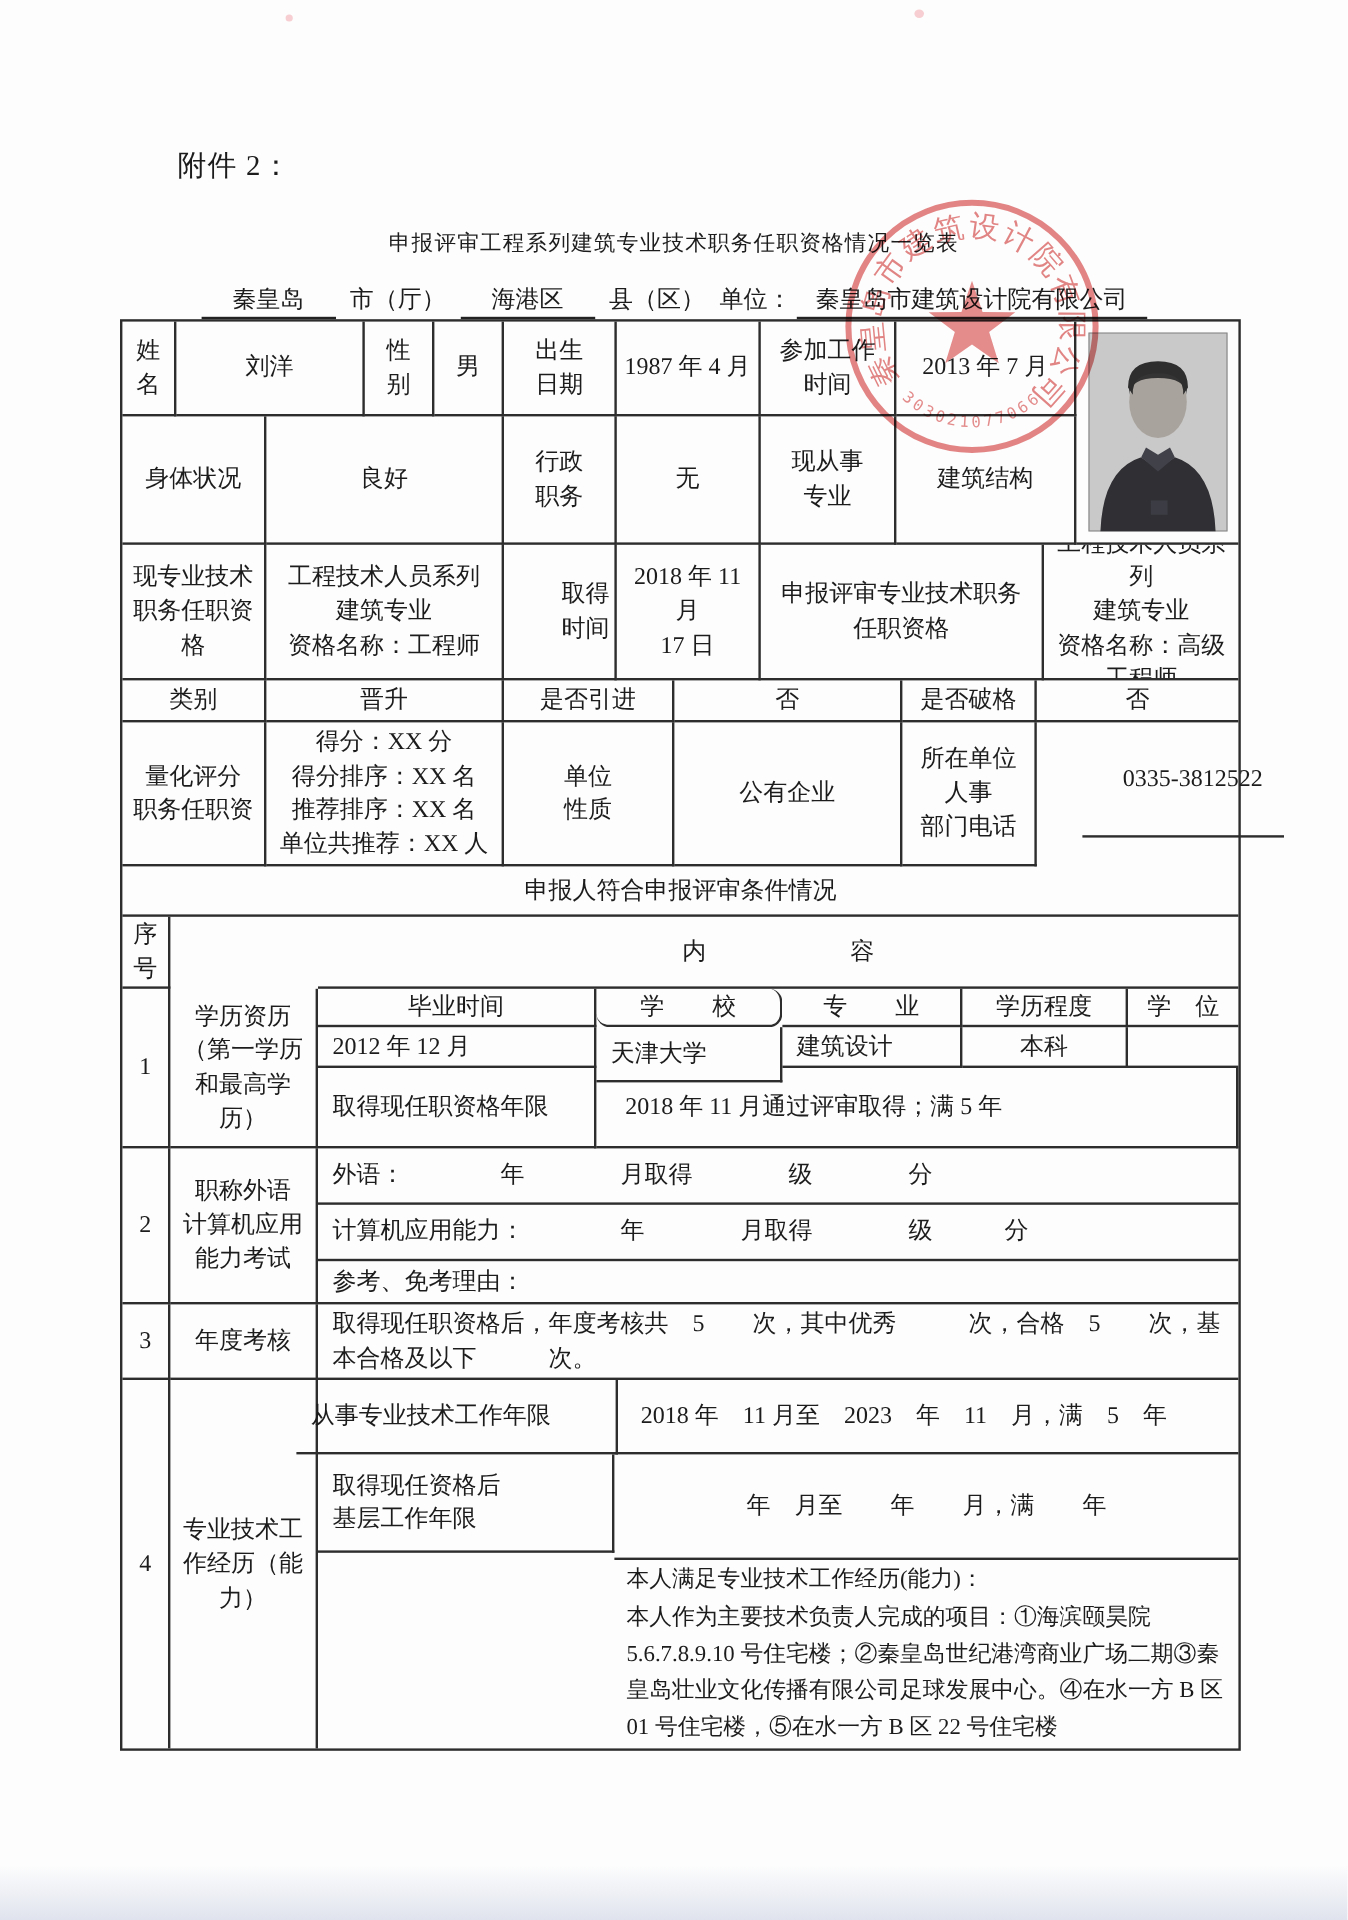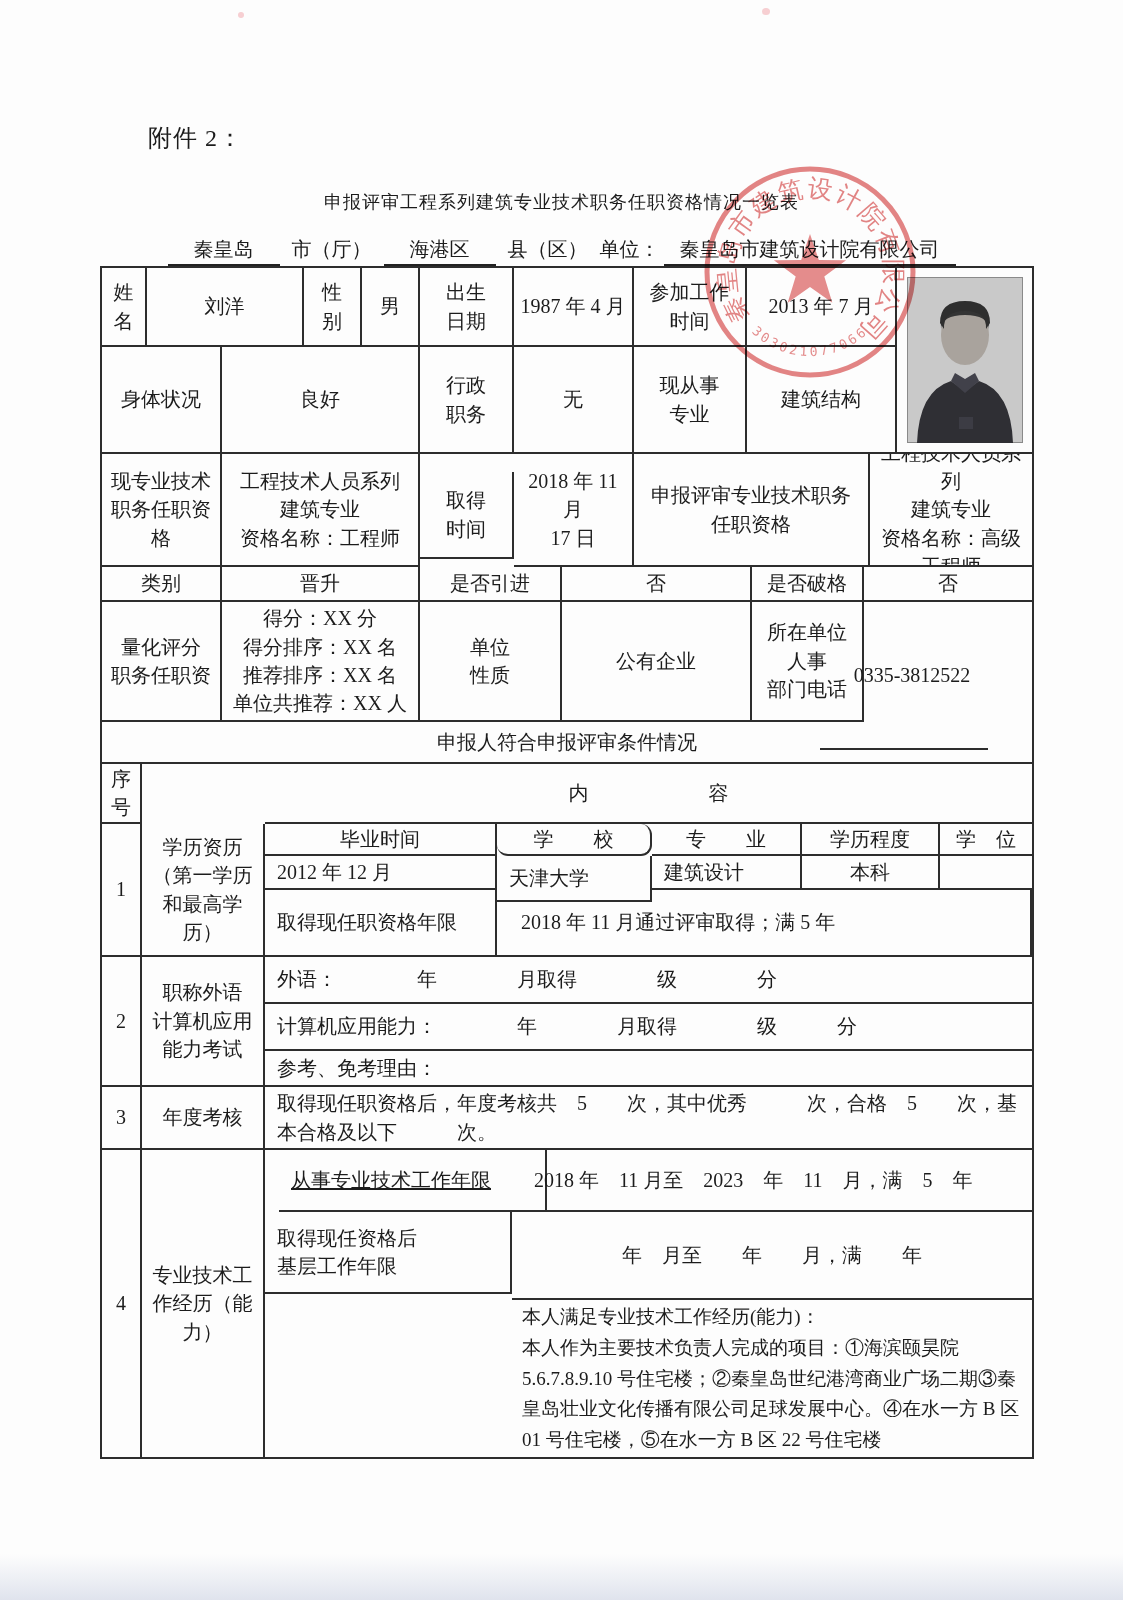--- a/index.html
+++ b/index.html
@@ -105,21 +105,21 @@
   <div class="c" style="left:0;top:186px;width:120px;height:113px;">
     <span class="ln">现专业技术</span>
       <span class="ln">职务任职资</span>
       <span class="ln">格</span>
   </div>
   <div class="c" style="left:120px;top:186px;width:198px;height:113px;">
     <span class="ln">工程技术人员系列</span>
       <span class="ln">建筑专业</span>
       <span class="ln">资格名称：工程师</span>
   </div>
-  <div class="c" style="left:318px;top:204px;width:94px;height:87px;">
+  <div class="c" style="left:318px;top:186px;width:94px;height:113px;align-items:flex-end;">
     <span class="ln">取得</span>
       <span class="ln">时间</span>
   </div>
   <div class="c" style="left:412px;top:186px;width:120px;height:113px;">
     <span class="ln">2018 年 11 月</span>
       <span class="ln">17 日</span>
   </div>
   <div class="c" style="left:532px;top:186px;width:236px;height:113px;">
     <span class="ln">申报评审专业技术职务</span>
       <span class="ln">任职资格</span>
@@ -150,21 +150,21 @@
   <div class="c" style="left:318px;top:334px;width:142px;height:120px;">
     <span class="ln">单位</span>
       <span class="ln">性质</span>
   </div>
   <div class="c" style="left:460px;top:334px;width:190px;height:120px;">公有企业</div>
   <div class="c" style="left:650px;top:334px;width:112px;height:120px;">
     <span class="ln">所在单位</span>
       <span class="ln">人事</span>
       <span class="ln">部门电话</span>
   </div>
-  <div class="c br0" style="left:718px;top:334px;width:168px;height:148px;padding-left:20px;">0335-3812522</div>
+  <div class="c br0" style="left:800px;top:334px;width:168px;height:96px;padding-left:20px;">0335-3812522</div>
 
   <div class="c br0" style="left:0;top:454px;width:930px;height:42px;">申报人符合申报评审条件情况</div>
 
   <div class="c" style="left:0;top:496px;width:40px;height:60px;">
     <span class="ln">序</span>
       <span class="ln">号</span>
   </div>
   <div class="c br0" style="left:163px;top:496px;width:767px;height:60px;">内　　　　　　容</div>
 
   <div class="c" style="left:0;top:556px;width:40px;height:133px;">1</div>
@@ -200,21 +200,21 @@
   <div class="c" style="left:0;top:819px;width:40px;height:63px;">3</div>
   <div class="c" style="left:40px;top:819px;width:123px;height:63px;">年度考核</div>
   <div class="c left br0" style="left:163px;top:819px;width:767px;height:63px;">取得现任职资格后，年度考核共　5　　次，其中优秀　　　次，合格　5　　次，基本合格及以下　　　次。</div>
 
   <div class="c bb0" style="left:0;top:882px;width:40px;height:307px;">4</div>
   <div class="c bb0" style="left:40px;top:882px;width:123px;height:307px;">
     <span class="ln">专业技术工</span>
       <span class="ln">作经历（能</span>
       <span class="ln">力）</span>
   </div>
-  <div class="c left" style="left:177px;top:882px;width:268px;height:62px;text-decoration:underline;">从事专业技术工作年限</div>
+  <div class="c left" style="left:145px;top:882px;width:268px;height:62px;">从事专业技术工作年限</div>
   <div class="c left br0" style="left:410px;top:882px;width:520px;height:62px;padding-left:22px;">2018 年　11 月至　2023　年　11　月，满　5　年</div>
   <div class="c left" style="left:163px;top:944px;width:247px;height:82px;">
     <span class="ln">取得现任资格后</span>
       <span class="ln">基层工作年限</span>
   </div>
   <div class="c br0" style="left:410px;top:944px;width:520px;height:88px;">年　月至　　年　　月，满　　年</div>
   <div class="c left br0 bb0 sm" style="left:410px;top:1026px;width:520px;height:163px;justify-content:flex-start;padding:8px 6px 4px 10px;line-height:1.62;">
     <span class="ln">本人满足专业技术工作经历(能力)：</span>
     <span class="ln">本人作为主要技术负责人完成的项目：①海滨颐昊院5.6.7.8.9.10 号住宅楼；②秦皇岛世纪港湾商业广场二期③秦皇岛壮业文化传播有限公司足球发展中心。④在水一方 B 区 01 号住宅楼，⑤在水一方 B 区 22 号住宅楼</span>
   </div>

